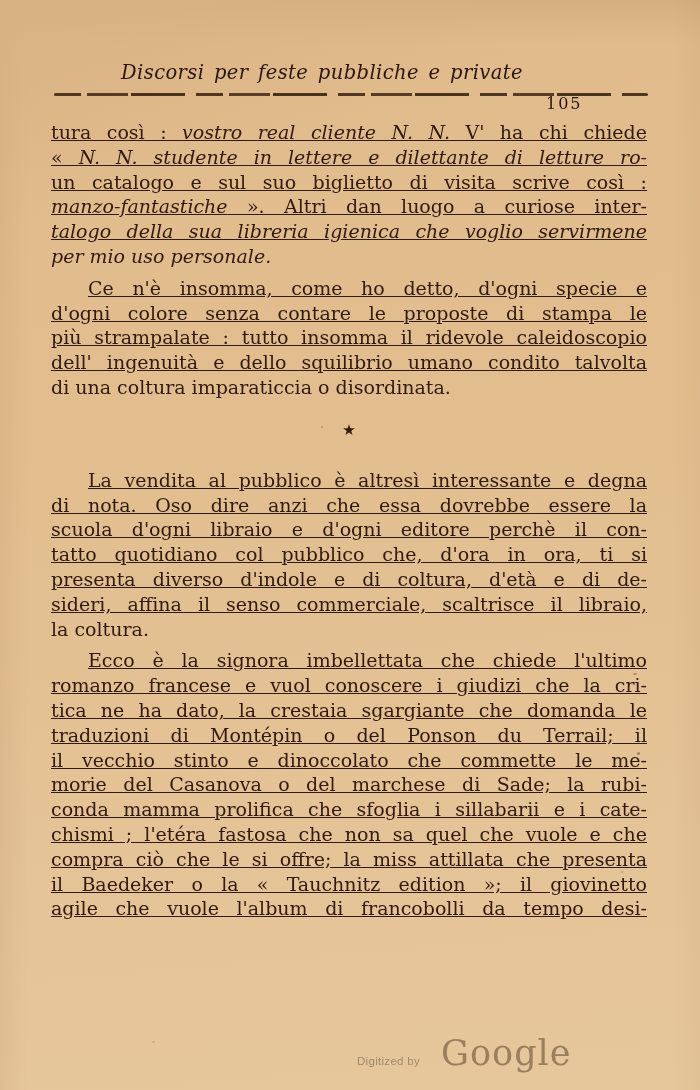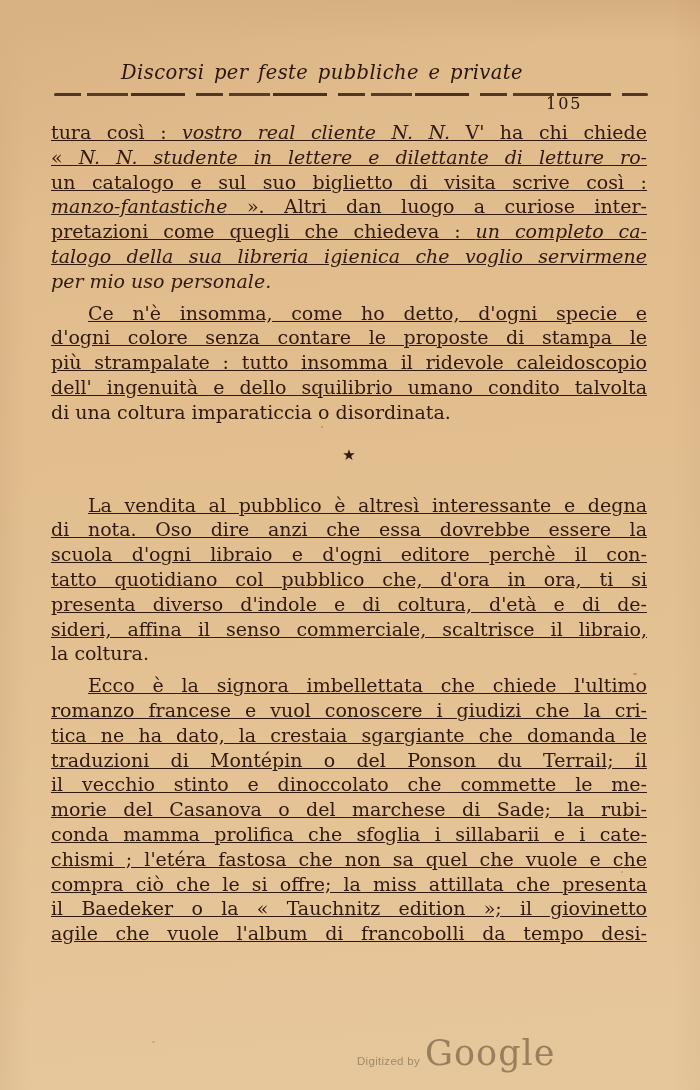--- a/index.html
+++ b/index.html
@@ -51,21 +51,21 @@
   .line.j{text-align:justify;text-align-last:justify;text-decoration:underline;}
   .para.indent .line:first-child{text-indent:37px;}
   .it{font-style:italic;}
   .rm{font-style:normal;}
   .separator{
     text-align:center;font-size:15px;line-height:20px;
     margin:20px 0 28px 0;color:var(--ink);
   }
   .watermark{
     position:absolute;top:1033px;left:357px;
-    display:flex;align-items:baseline;gap:5px;
+    display:flex;align-items:baseline;gap:21px;
   }
   .wm-prefix{
     font-family:"Liberation Sans","DejaVu Sans",sans-serif;
     font-size:11.5px;color:var(--wm-text);letter-spacing:0.3px;
   }
   .wm-logo{
     font-family:"DejaVu Serif",serif;
     font-size:35px;color:var(--wm-logo);letter-spacing:1px;
   }
   .speck{position:absolute;border-radius:50%;background:rgba(60,32,16,0.55);}
@@ -87,21 +87,20 @@
   <div class="page-number">105</div>
 
   <div class="rule"></div>
 
   <div class="text-block" id="text-block">
       <div class="para">
         <div class="line j"><span class="rm">tura così : </span><span class="it">vostro real cliente N. N.</span><span class="rm"> V' ha chi chiede</span></div>
         <div class="line j"><span class="rm">« </span><span class="it">N. N. studente in lettere e dilettante di letture ro-</span></div>
         <div class="line j"><span class="rm">un catalogo e sul suo biglietto di visita scrive così :</span></div>
         <div class="line j"><span class="it">manzo-fantastiche</span><span class="rm"> ». Altri dan luogo a curiose inter-</span></div>
-        <div class="line j"><span class="rm">pretazioni come quegli che chiedeva : </span><span class="it">un completo ca-</span></div>
         <div class="line j"><span class="it">talogo della sua libreria igienica che voglio servirmene</span></div>
         <div class="line"><span class="it">per mio uso personale.</span></div>
       </div>
       <div class="para indent">
         <div class="line j"><span class="rm">Ce n'è insomma, come ho detto, d'ogni specie e</span></div>
         <div class="line j"><span class="rm">d'ogni colore senza contare le proposte di stampa le</span></div>
         <div class="line j"><span class="rm">più strampalate : tutto insomma il ridevole caleidoscopio</span></div>
         <div class="line j"><span class="rm">dell' ingenuità e dello squilibrio umano condito talvolta</span></div>
         <div class="line"><span class="rm">di una coltura imparaticcia o disordinata.</span></div>
       </div>

